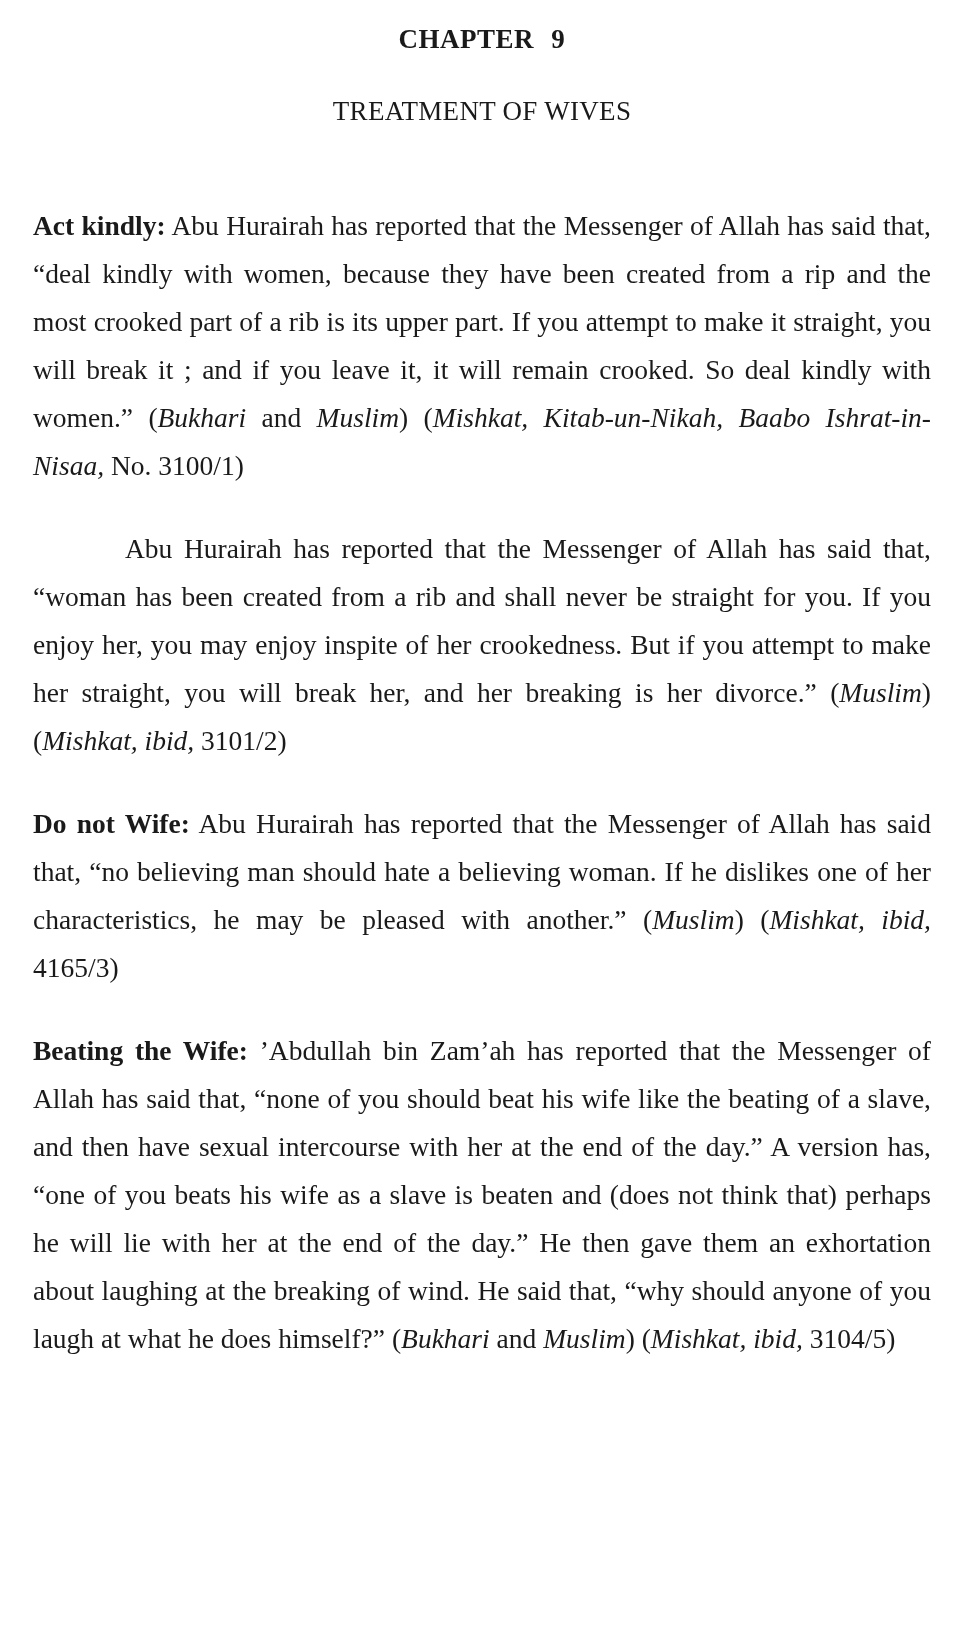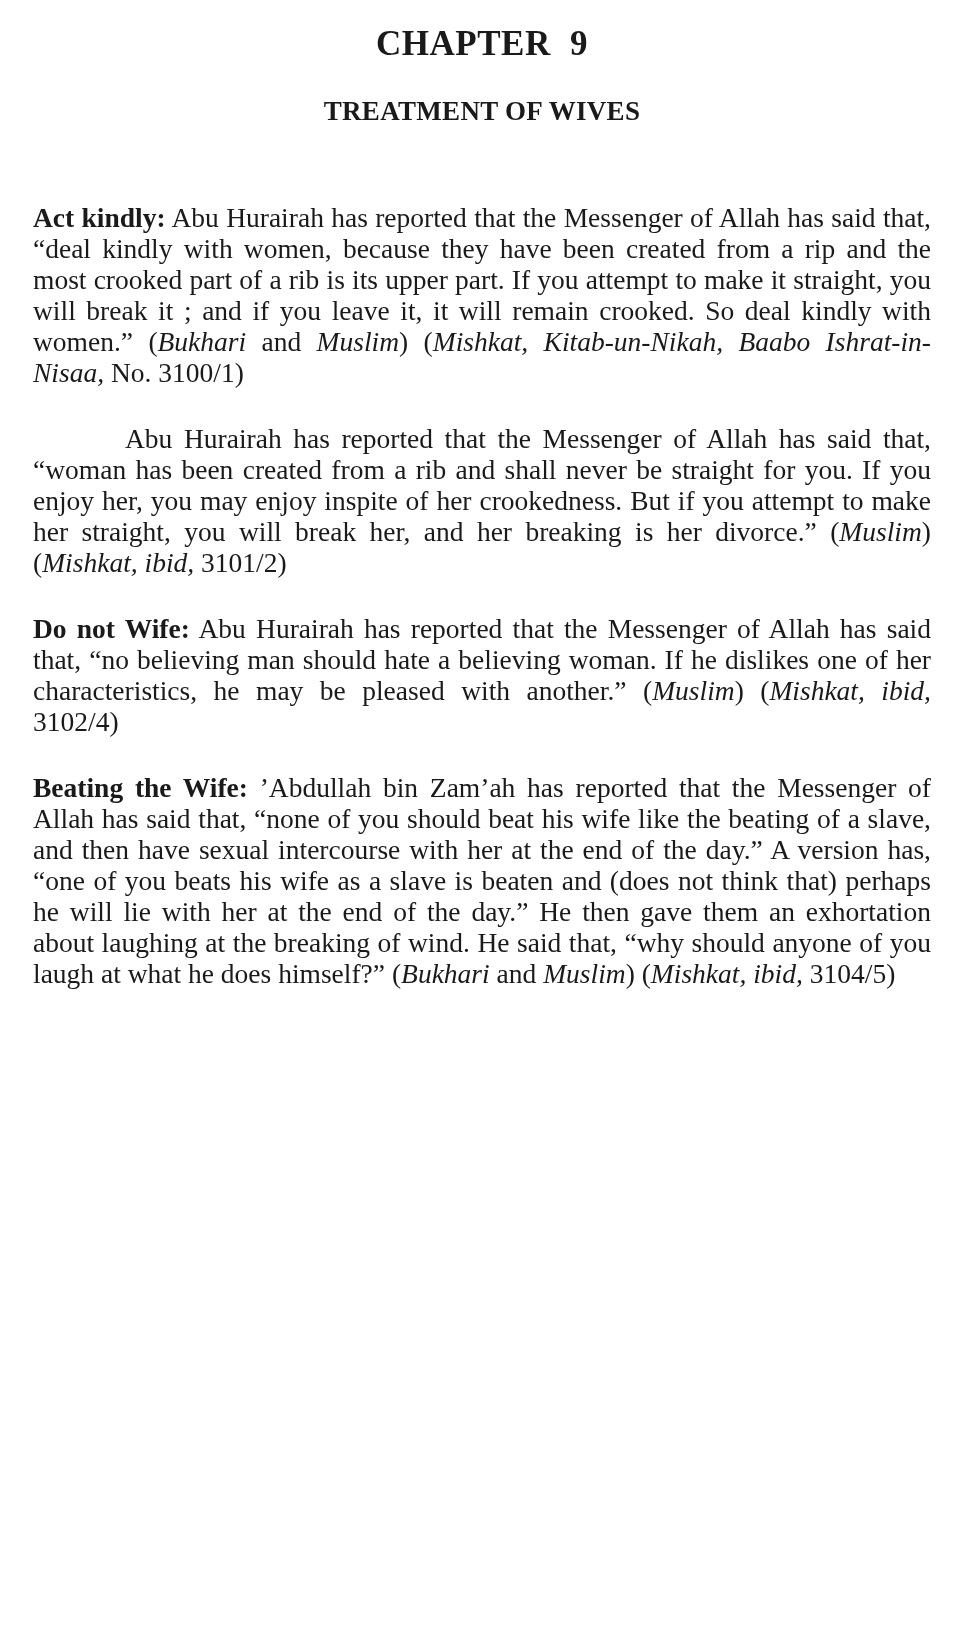--- a/index.html
+++ b/index.html
@@ -21,41 +21,41 @@
       top: 0;
       width: 898px;
     }
     .chapter-label {
       position: absolute;
       top: 24px;
       left: 0;
       width: 100%;
       text-align: center;
       font-weight: bold;
-      font-size: 35px;
+      font-size: 27px;
       letter-spacing: 0.5px;
       word-spacing: 10px;
     }
     .chapter-title {
       position: absolute;
       top: 96px;
       left: 0;
       width: 100%;
       text-align: center;
-      font-weight: bold;
+      font-weight: normal;
       font-size: 27px;
       letter-spacing: 0.3px;
     }
     .body-text {
       position: absolute;
       top: 202px;
       left: 0;
       width: 898px;
       font-size: 27.5px;
-      line-height: 31px;
+      line-height: 48px;
       text-align: justify;
     }
     .para {
       margin: 0 0 35px 0;
     }
     .para.indent {
       text-indent: 92px;
     }
     .para b {
       font-weight: bold;
@@ -69,17 +69,17 @@
 
 <div class="page">
   <div class="chapter-label">CHAPTER 9</div>
   <div class="chapter-title">TREATMENT OF WIVES</div>
 
   <div class="body-text">
     <p class="para"><b>Act kindly:</b><span> Abu Hurairah has reported that the Messenger of Allah has said that, “deal  kindly with women, because they have been created from a rip and the most crooked part of a rib is its upper part. If you attempt to make it straight, you will break it ; and if you leave it, it will remain crooked. So deal kindly with women.” (</span><i>Bukhari</i><span> and </span><i>Muslim</i><span>) (</span><i>Mishkat, Kitab-un-Nikah, Baabo Ishrat-in-Nisaa,</i><span> No. 3100/1)</span></p>
 
     <p class="para indent"><span>Abu Hurairah has reported that the Messenger of Allah has said that, “woman has been created from a rib and shall never be straight for you. If you enjoy her, you may enjoy inspite of her crookedness. But if you attempt to make her straight, you will break her, and her breaking is her divorce.” (</span><i>Muslim</i><span>) (</span><i>Mishkat, ibid,</i><span> 3101/2)</span></p>
 
-    <p class="para"><b>Do not Wife:</b><span> Abu Hurairah has reported that the Messenger of Allah has said that, “no believing man should hate a believing woman. If he dislikes one of her characteristics, he may be pleased with another.” (</span><i>Muslim</i><span>) (</span><i>Mishkat, ibid,</i><span> 3102/4)</span></p>
+    <p class="para"><b>Do not Wife:</b><span> Abu Hurairah has reported that the Messenger of Allah has said that, “no believing man should hate a believing woman. If he dislikes one of her characteristics, he may be pleased with another.” (</span><i>Muslim</i><span>) (</span><i>Mishkat, ibid,</i><span> 4165/3)</span></p>
 
     <p class="para"><b>Beating the Wife:</b><span> ’Abdullah bin Zam’ah has reported that the Messenger of Allah has said that, “none of you should beat his wife like the beating of a slave, and then have sexual intercourse with her at the end of the day.” A version has, “one of you beats his wife as a slave is beaten and (does not think that) perhaps he will lie with her at the end of the day.” He then gave them an exhortation about laughing at the breaking of wind. He said that, “why should anyone of you laugh at what he does himself?” (</span><i>Bukhari</i><span> and  </span><i>Muslim</i><span>) (</span><i>Mishkat, ibid,</i><span> 3104/5)</span></p>
   </div>
 </div>
 
 </body></html>

